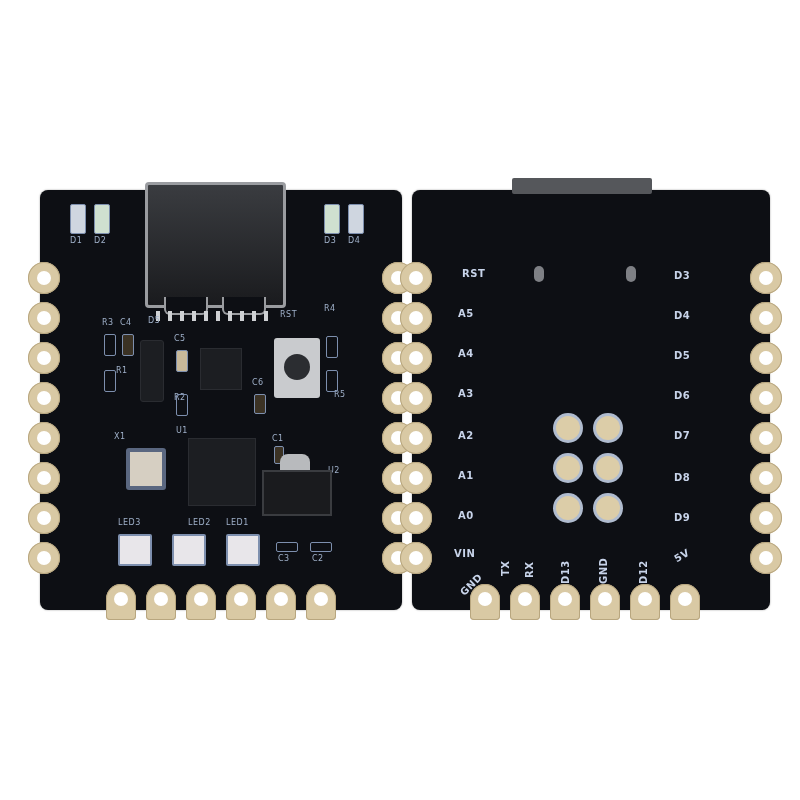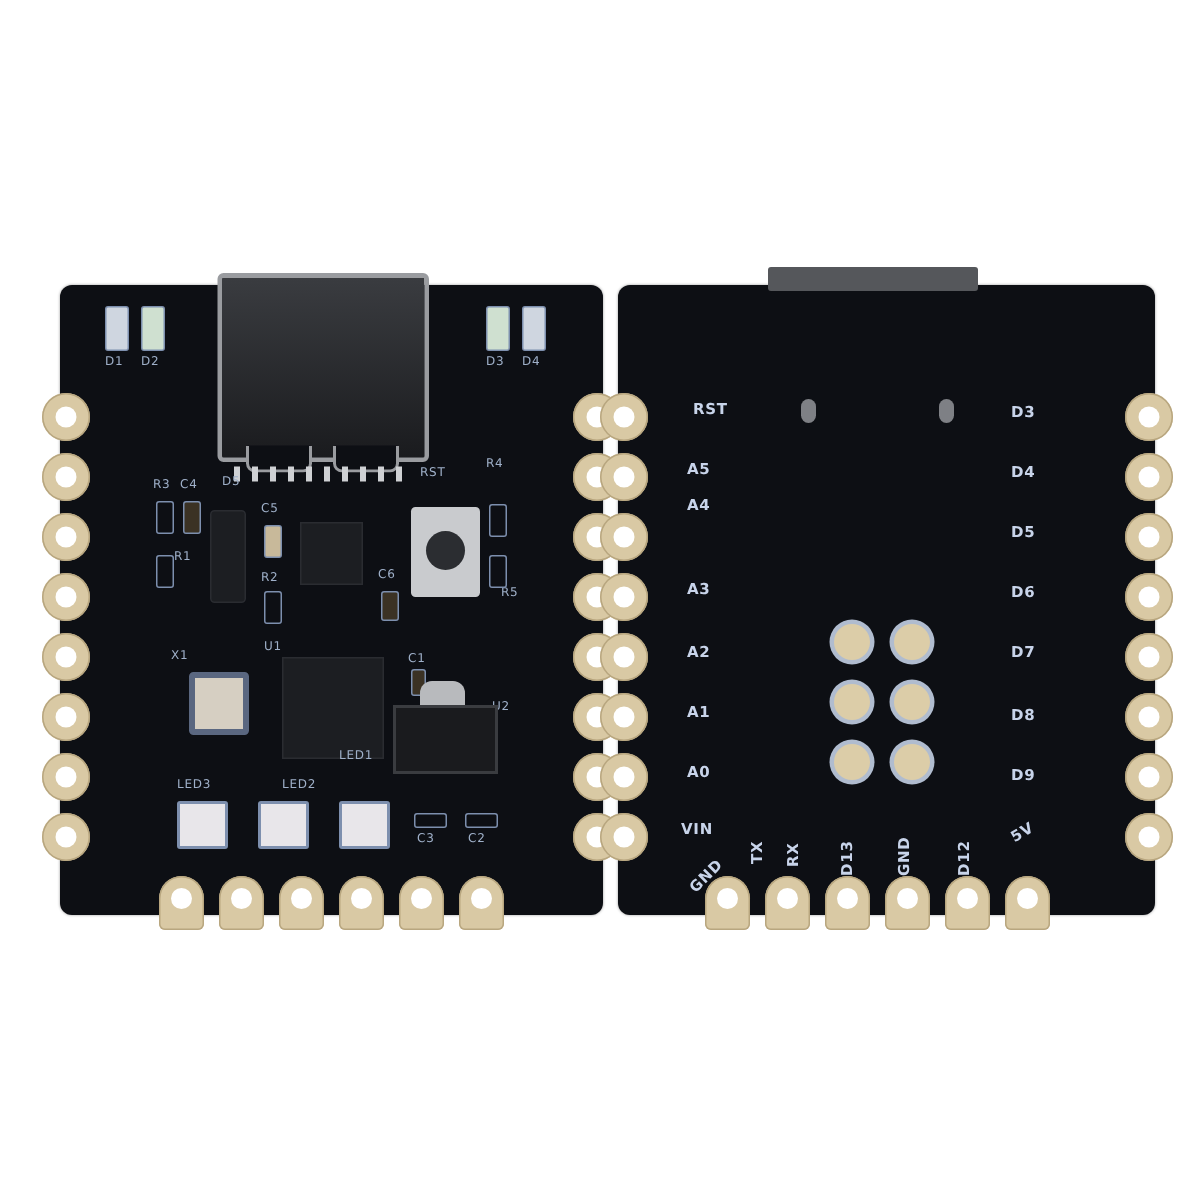--- a/index.html
+++ b/index.html
@@ -83,21 +83,21 @@
   <span class="silk sm" style="left:30px;top:46px">D1</span>
   <span class="silk sm" style="left:54px;top:46px">D2</span>
   <span class="silk sm" style="left:284px;top:46px">D3</span>
   <span class="silk sm" style="left:308px;top:46px">D4</span>
 
   <span class="silk sm" style="left:62px;top:128px">R3</span>
   <span class="silk sm" style="left:80px;top:128px">C4</span>
   <span class="silk sm" style="left:108px;top:126px">D5</span>
   <span class="silk sm" style="left:134px;top:144px">C5</span>
   <span class="silk sm" style="left:76px;top:176px">R1</span>
-  <span class="silk sm" style="left:134px;top:190px">R2</span>
+  <span class="silk sm" style="left:134px;top:203px">R2</span>
   <span class="silk sm" style="left:240px;top:120px">RST</span>
   <span class="silk sm" style="left:284px;top:114px">R4</span>
   <span class="silk sm" style="left:212px;top:188px">C6</span>
   <span class="silk sm" style="left:294px;top:200px">R5</span>
 
   <div class="smd" style="left:64px;top:144px;width:10px;height:20px"></div>
   <div class="smd" style="left:82px;top:144px;width:10px;height:20px;background:#3b3224"></div>
   <div class="smd" style="left:64px;top:180px;width:10px;height:20px"></div>
   <div class="chip" style="left:100px;top:150px;width:22px;height:60px;border-radius:3px"></div>
   <div class="smd" style="left:136px;top:160px;width:10px;height:20px;background:#c8b99a"></div>
@@ -113,21 +113,21 @@
   <span class="silk sm" style="left:136px;top:236px">U1</span>
   <div class="chip" style="left:148px;top:248px;width:66px;height:66px"></div>
   <span class="silk sm" style="left:232px;top:244px">C1</span>
   <div class="smd" style="left:234px;top:256px;width:8px;height:16px;background:#3b3224"></div>
   <span class="silk sm" style="left:288px;top:276px">U2</span>
   <div class="reg-tab"></div>
   <div class="reg"></div>
 
   <span class="silk sm" style="left:78px;top:328px">LED3</span>
   <span class="silk sm" style="left:148px;top:328px">LED2</span>
-  <span class="silk sm" style="left:186px;top:309px">LED1</span>
+  <span class="silk sm" style="left:186px;top:328px">LED1</span>
   <div class="led-rgb" style="left:78px;top:344px"></div>
   <div class="led-rgb" style="left:132px;top:344px"></div>
   <div class="led-rgb" style="left:186px;top:344px"></div>
   <div class="smd" style="left:236px;top:352px;width:20px;height:8px"></div>
   <div class="smd" style="left:270px;top:352px;width:20px;height:8px"></div>
   <span class="silk sm" style="left:238px;top:364px">C3</span>
   <span class="silk sm" style="left:272px;top:364px">C2</span>
 </div>
 
 <div class="board board-back">
@@ -156,21 +156,21 @@
   <div class="pad bottom" style="left:138px"></div>
   <div class="pad bottom" style="left:178px"></div>
   <div class="pad bottom" style="left:218px"></div>
   <div class="pad bottom" style="left:258px"></div>
 
   <div class="hole-back" style="left:122px;top:76px"></div>
   <div class="hole-back" style="left:214px;top:76px"></div>
 
   <span class="silk" style="left:50px;top:78px">RST</span>
   <span class="silk" style="left:46px;top:118px">A5</span>
-  <span class="silk" style="left:46px;top:142px">A4</span>
+  <span class="silk" style="left:46px;top:158px">A4</span>
   <span class="silk" style="left:46px;top:198px">A3</span>
   <span class="silk" style="left:46px;top:240px">A2</span>
   <span class="silk" style="left:46px;top:280px">A1</span>
   <span class="silk" style="left:46px;top:320px">A0</span>
   <span class="silk" style="left:42px;top:358px">VIN</span>
 
   <span class="silk" style="left:262px;top:80px">D3</span>
   <span class="silk" style="left:262px;top:120px">D4</span>
   <span class="silk" style="left:262px;top:160px">D5</span>
   <span class="silk" style="left:262px;top:200px">D6</span>

